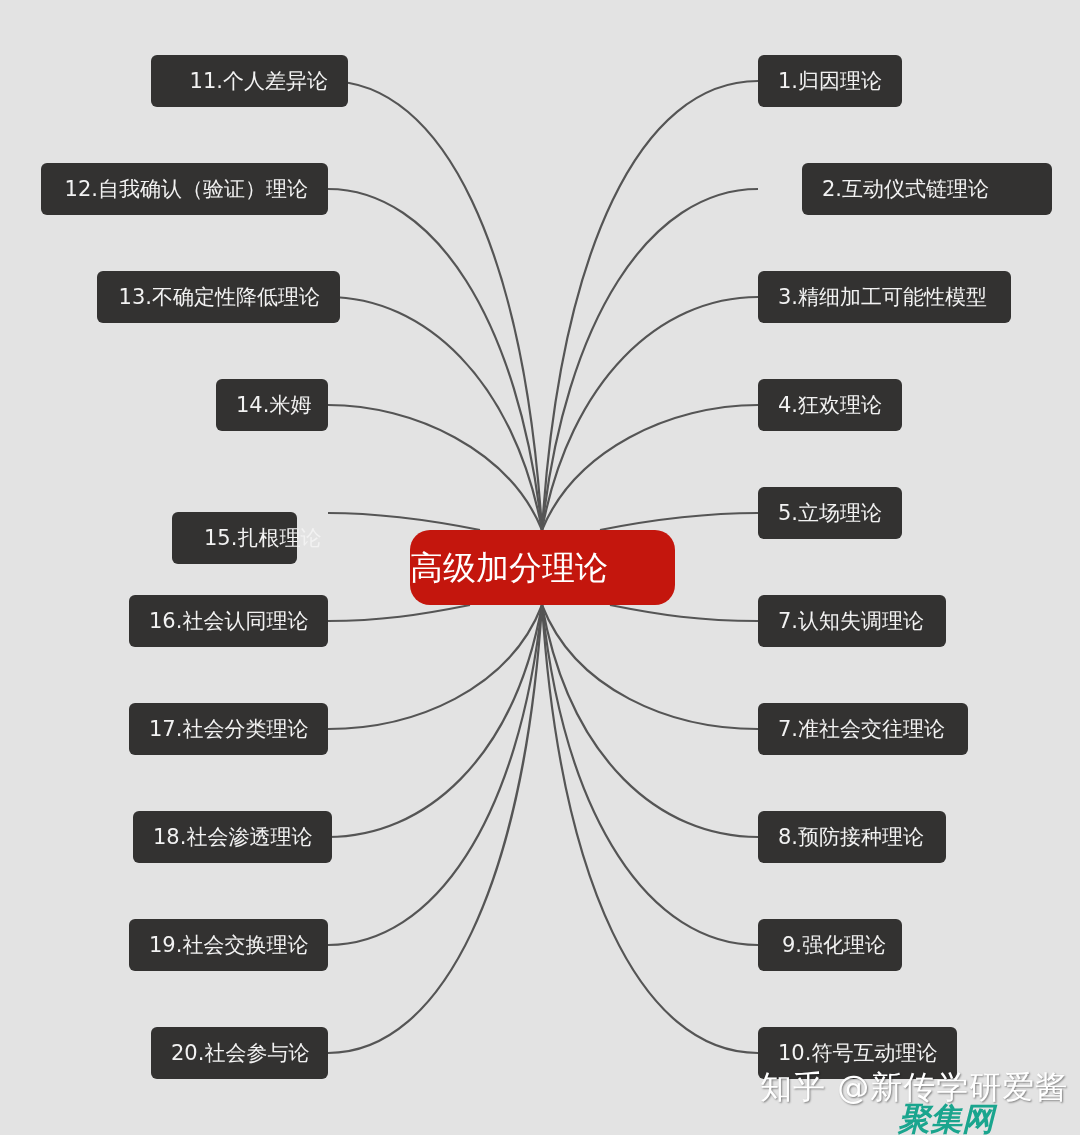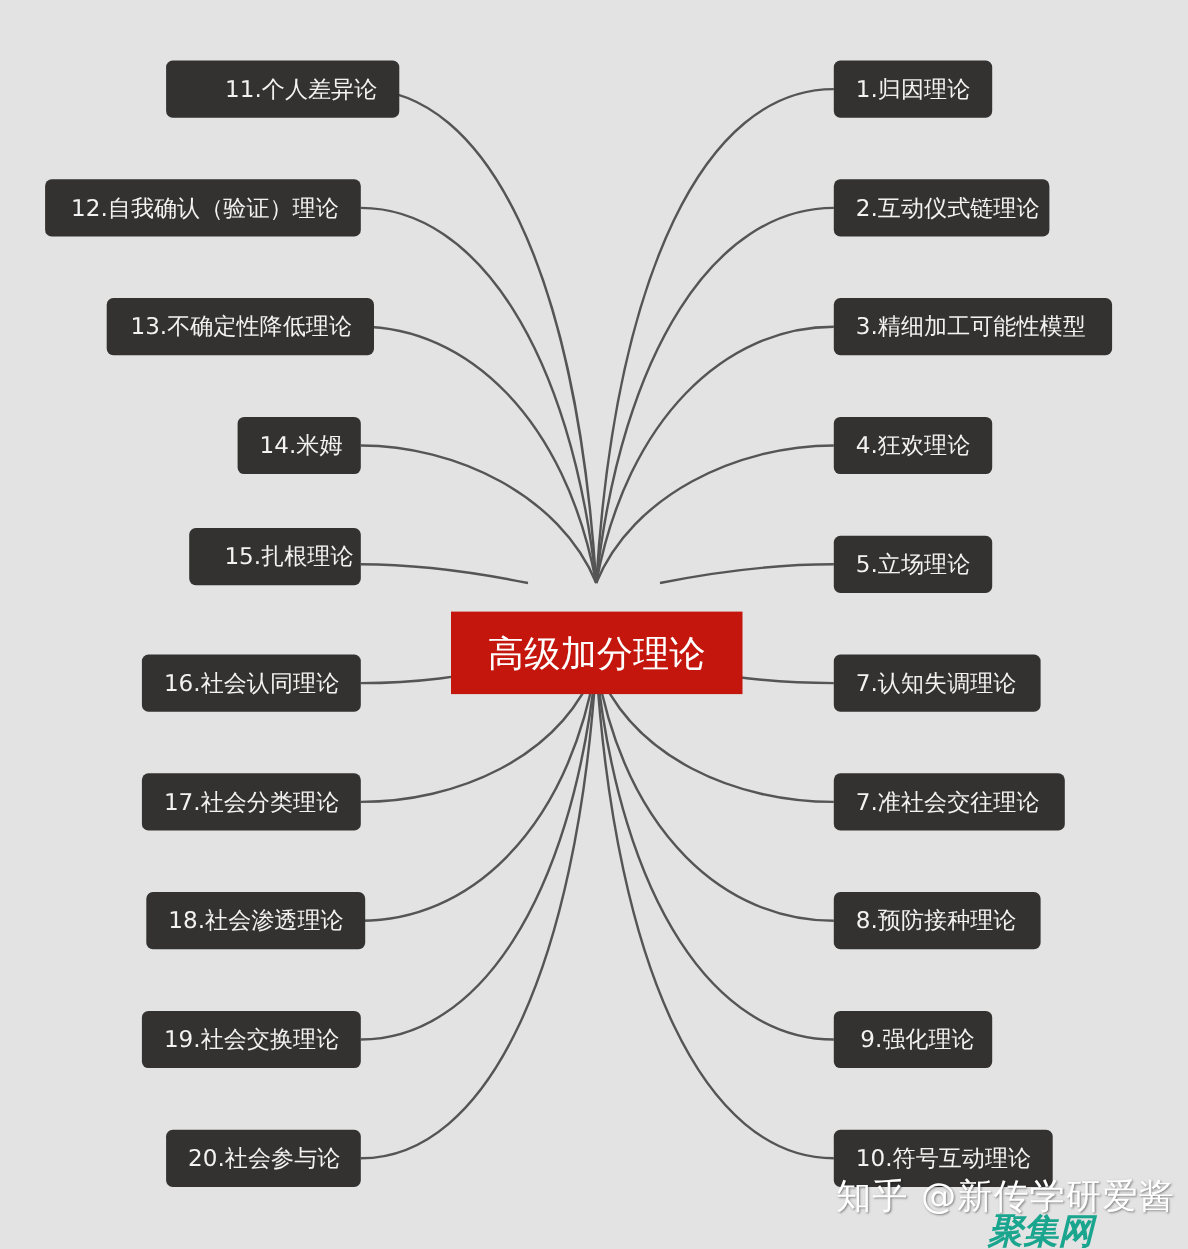--- a/index.html
+++ b/index.html
@@ -11,23 +11,23 @@
   #connectors { position: absolute; left: 0; top: 0; width: 1080px; height: 1135px; }
   #connectors path { fill: none; stroke: #555555; stroke-width: 2.2; }
   .node {
     position: absolute; height: 52px; box-sizing: border-box;
     background: #333231; color: #f2f2f2; border-radius: 6px;
     font-size: 21px; line-height: 52px; white-space: nowrap;
     padding: 0 20px;
   }
   .node.left { text-align: right; }
   .center-node {
-    position: absolute; left: 410px; top: 556px; width: 265px; height: 75px;
-    background: #c4160d; color: #ffffff; border-radius: 0;
-    font-size: 33px; line-height: 75px; text-align: center;
+    position: absolute; left: 410px; top: 530px; width: 265px; height: 75px;
+    background: #c4160d; color: #ffffff; border-radius: 20px;
+    font-size: 33px; line-height: 75px; 
   }
   .watermark {
     position: absolute; left: 760px; top: 1066px;
     font-size: 32px; color: #ffffff; letter-spacing: 1px;
     text-shadow: 1px 1px 2px rgba(0,0,0,0.45);
     text-align: right;
   }
   .watermark2 {
     position: absolute; left: 898px; top: 1098px;
     font-size: 32px; font-weight: bold; font-style: italic; color: #1aa58e;
@@ -56,33 +56,33 @@
   <path d="M542,530 C509,450 414,405 328,405"></path>
   <path d="M480,530 C430,520 380,513 328,513"></path>
 
   <path d="M470,605 C420,615 380,621 328,621"></path>
   <path d="M542,605 C509,690 414,729 328,729"></path>
   <path d="M542,605 C514,760 424,837 328,837"></path>
   <path d="M542,605 C519,820 434,945 328,945"></path>
   <path d="M542,605 C524,880 444,1053 328,1053"></path>
 </svg>
 
-<div class="node left" style="left:151px;top:55px;width:212px;">11.个人差异论</div>
+<div class="node left" style="left:151px;top:55px;width:197px;">11.个人差异论</div>
 <div class="node left" style="left:41px;top:163px;width:287px;">12.自我确认（验证）理论</div>
 <div class="node left" style="left:85px;top:271px;width:243px;margin-left:12px;">13.不确定性降低理论</div>
 <div class="node left" style="left:216px;top:379px;width:112px;">14.米姆</div>
-<div class="node left" style="left:172px;top:480px;width:156px;padding-left:32px;">15.扎根理论</div>
+<div class="node left" style="left:172px;top:512px;width:125px;padding-left:32px;">15.扎根理论</div>
 <div class="node left" style="left:129px;top:595px;width:199px;">16.社会认同理论</div>
 <div class="node left" style="left:129px;top:703px;width:199px;">17.社会分类理论</div>
 <div class="node left" style="left:133px;top:811px;width:199px;">18.社会渗透理论</div>
 <div class="node left" style="left:129px;top:919px;width:199px;">19.社会交换理论</div>
 <div class="node left" style="left:151px;top:1027px;width:177px;">20.社会参与论</div>
 
 <div class="node" style="left:758px;top:55px;width:144px;">1.归因理论</div>
-<div class="node" style="left:758px;top:163px;width:196px;">2.互动仪式链理论</div>
+<div class="node" style="left:802px;top:163px;width:250px;">2.互动仪式链理论</div>
 <div class="node" style="left:758px;top:271px;width:253px;">3.精细加工可能性模型</div>
 <div class="node" style="left:758px;top:379px;width:144px;">4.狂欢理论</div>
 <div class="node" style="left:758px;top:487px;width:144px;">5.立场理论</div>
 <div class="node" style="left:758px;top:595px;width:188px;">7.认知失调理论</div>
 <div class="node" style="left:758px;top:703px;width:210px;">7.准社会交往理论</div>
 <div class="node" style="left:758px;top:811px;width:188px;">8.预防接种理论</div>
 <div class="node" style="left:758px;top:919px;width:144px;padding-left:24px;">9.强化理论</div>
 <div class="node" style="left:758px;top:1027px;width:199px;">10.符号互动理论</div>
 
 <div class="center-node">高级加分理论</div>

